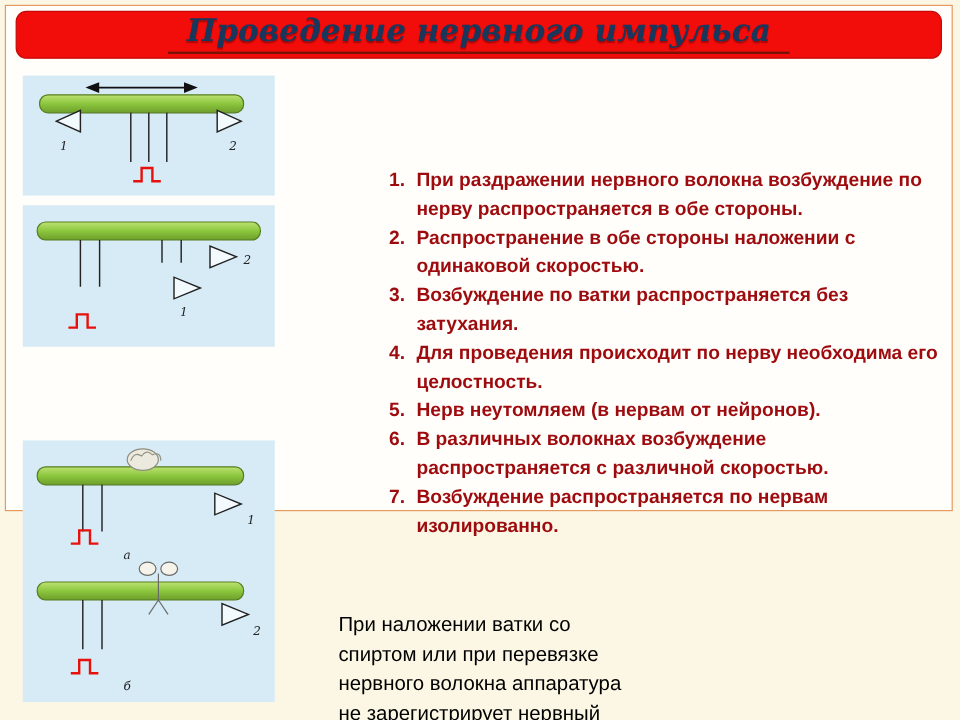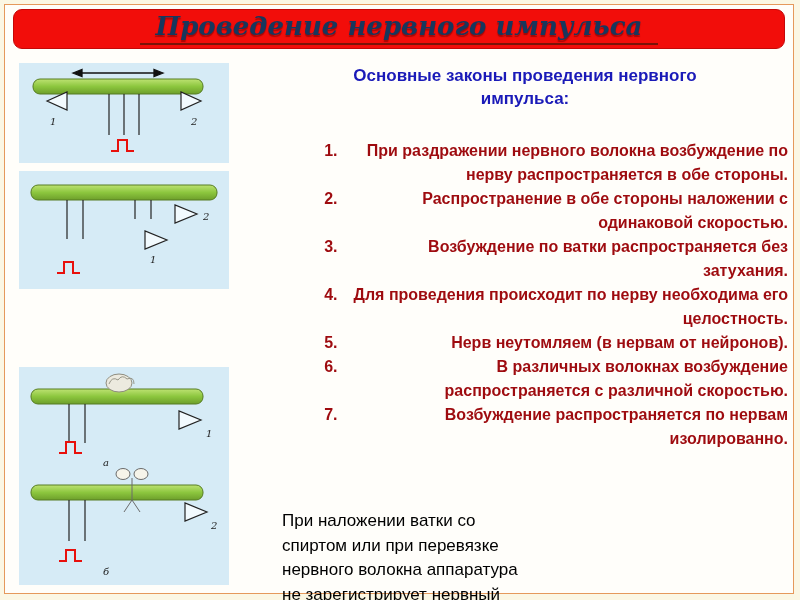--- a/index.html
+++ b/index.html
@@ -15,21 +15,21 @@
     --note-text:#000000;
   }
   html,body{margin:0;padding:0;}
   body{
     width:800px;height:600px;position:relative;
     background:#fbf7e4;
     font-family:"Liberation Sans",sans-serif;
     overflow:hidden;
   }
   .slide{
-    position:absolute;left:4px;top:4px;width:790px;height:590px;
+    position:absolute;left:4px;top:4px;width:790px;height:422px;
     background:#fffefa;border:1px solid var(--slide-border);
     box-sizing:border-box;
   }
   .titlebar{
     position:absolute;left:8px;top:4px;right:8px;height:38px;
     background:var(--title-bar-bg);
     border:1px solid #c40808;border-radius:9px;
     display:flex;align-items:center;justify-content:center;
   }
   .title-text{
@@ -59,21 +59,21 @@
     position:absolute;left:334px;top:60px;width:372px;
     text-align:center;font-weight:bold;font-size:17px;line-height:1.35;
     color:var(--heading-text);
   }
   .laws-wrap{
     position:absolute;left:305px;top:134px;width:478px;
   }
   ol.laws{
     margin:0;padding:0 0 0 32px;
     color:var(--laws-text);font-weight:bold;
-    font-size:16px;line-height:1.5;text-align:right;
+    font-size:16px;line-height:1.5;
   }
   ol.laws li{padding-left:5px;margin:0;}
   .bottom-note{
     position:absolute;left:277px;top:504px;width:240px;
     font-size:17px;line-height:1.45;color:var(--note-text);
   }
 </style>
 </head>
 <body>
 
@@ -172,21 +172,20 @@
         <line x1="50" y1="133" x2="50" y2="174"></line>
         <line x1="66" y1="133" x2="66" y2="174"></line>
       </g>
       <polygon points="166,136 166,154 188,145" fill="#f2fafe" stroke="#222" stroke-width="1.2"></polygon>
       <text class="amp-label" x="192" y="162">2</text>
       <path d="M40,194 h7 v-11 h9 v11 h7" fill="none" stroke="var(--pulse-red)" stroke-width="2"></path>
       <text class="amp-label" x="84" y="208">б</text>
     </svg>
   </div>
 
-  <div class="heading">Основные законы проведения нервного импульса:</div>
 
   <div class="laws-wrap">
     <ol class="laws">
       <li>При раздражении нервного волокна возбуждение по нерву распространяется в обе стороны.</li>
       <li>Распространение в обе стороны наложении с одинаковой скоростью.</li>
       <li>Возбуждение по ватки распространяется без затухания.</li>
       <li>Для проведения происходит по нерву необходима его целостность.</li>
       <li>Нерв неутомляем (в нервам от нейронов).</li>
       <li>В различных волокнах возбуждение распространяется с различной скоростью.</li>
       <li>Возбуждение распространяется по нервам изолированно.</li>

